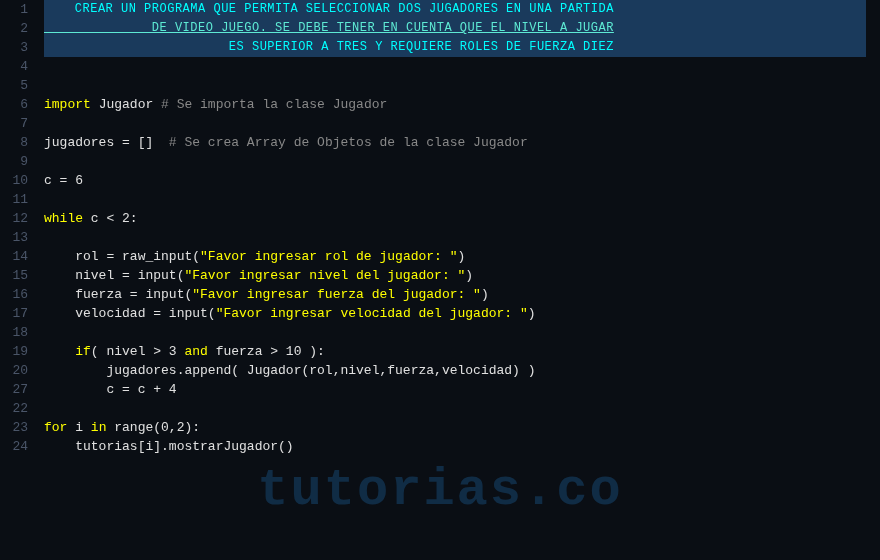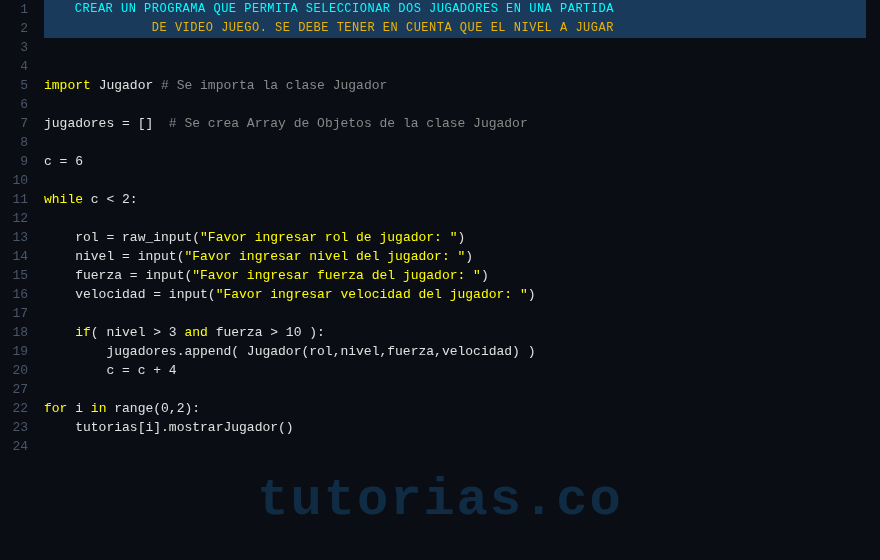--- a/index.html
+++ b/index.html
@@ -57,21 +57,21 @@
       color: #00ffff;
       letter-spacing: 0.5px;
       font-size: 12px;
     }
     .kw-yellow { color: #ffff00; }
     .kw-white { color: #e0e0e0; text-align: right; }
     .kw-comment { color: #888888; }
     .str-yellow { color: #ffff00; }
     .watermark {
       position: absolute;
-      bottom: 30px;
+      bottom: 40px;
       left: 50%;
       transform: translateX(-50%);
       color: rgba(30, 100, 160, 0.35);
       font-family: 'Courier New', Courier, monospace;
       font-size: 52px;
       font-weight: bold;
       letter-spacing: 2px;
       pointer-events: none;
       user-select: none;
       white-space: nowrap;
@@ -103,21 +103,22 @@
         <div class="line-number">18</div>
         <div class="line-number">19</div>
         <div class="line-number">20</div>
         <div class="line-number">27</div>
         <div class="line-number">22</div>
         <div class="line-number">23</div>
         <div class="line-number">24</div>
       </div>
     <div class="code-content" id="code-content">
         <div class="code-line highlight-block"><span style="color:#00ffff;letter-spacing:0.5px;">    CREAR UN PROGRAMA QUE PERMITA SELECCIONAR DOS JUGADORES EN UNA PARTIDA</span></div>
-        <div class="code-line highlight-block"><span style="color:#eab308;letter-spacing:0.5px;">              DE VIDEO JUEGO. SE DEBE TENER EN CUENTA QUE EL NIVEL A JUGAR</span></div>
+        <div class="code-line highlight-block"><span style="color:#5eead4;letter-spacing:0.5px;text-decoration:underline;">              DE VIDEO JUEGO. SE DEBE TENER EN CUENTA QUE EL NIVEL A JUGAR</span></div>
+        <div class="code-line highlight-block"><span style="color:#00ffff;letter-spacing:0.5px;">                        ES SUPERIOR A TRES Y REQUIERE ROLES DE FUERZA DIEZ</span></div>
         <div class="code-line">&nbsp;</div>
         <div class="code-line">&nbsp;</div>
         <div class="code-line"><span class="kw-yellow">import</span> <span class="kw-white">Jugador</span> <span class="kw-comment"># Se importa la clase Jugador</span></div>
         <div class="code-line">&nbsp;</div>
         <div class="code-line"><span class="kw-white">jugadores</span> <span class="kw-white">= []</span>  <span class="kw-comment"># Se crea Array de Objetos de la clase Jugador</span></div>
         <div class="code-line">&nbsp;</div>
         <div class="code-line"><span class="kw-white">c = 6</span></div>
         <div class="code-line">&nbsp;</div>
         <div class="code-line"><span class="kw-yellow">while</span> <span class="kw-white">c &lt; 2:</span></div>
         <div class="code-line">&nbsp;</div>

